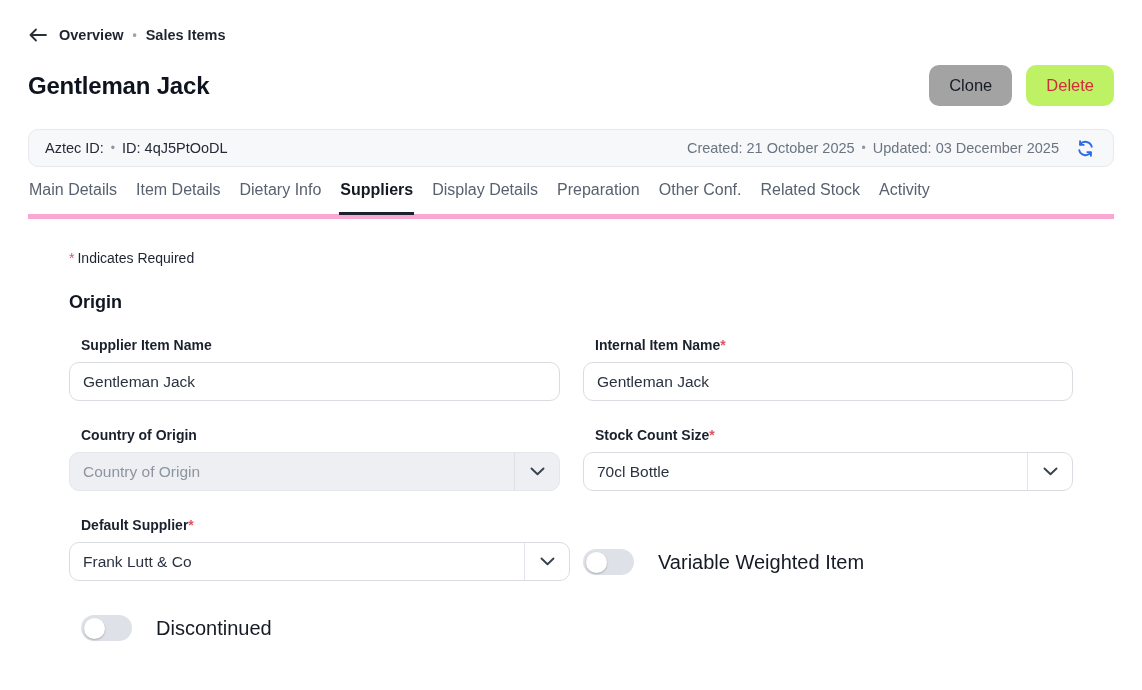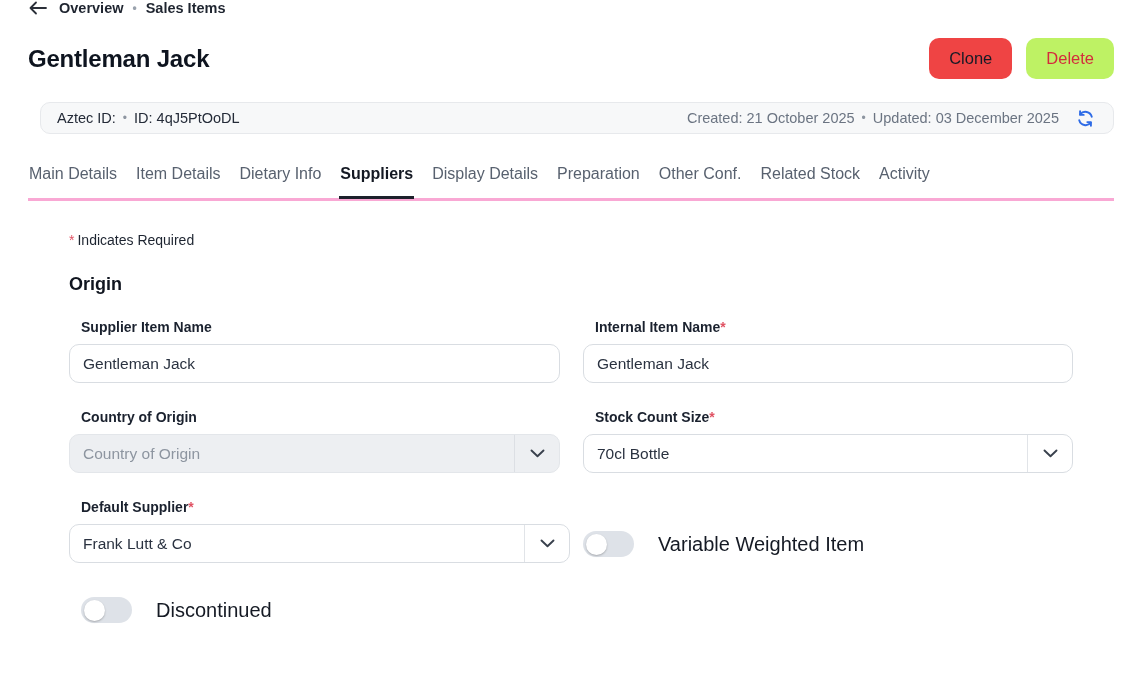--- a/index.html
+++ b/index.html
@@ -5,48 +5,48 @@
   * { margin:0; padding:0; box-sizing:border-box; }
   html,body { background:#ffffff; }
   body {
     width:1142px; height:690px; overflow:hidden;
     font-family:"Liberation Sans", sans-serif;
     color:#1a212e;
   }
   .page { width:1142px; height:690px; padding:0 28px; }
 
   
-  .breadcrumb { display:flex; align-items:center; gap:9px; 
+  .breadcrumb { display:flex; align-items:center; gap:9px; padding-top:27px;
     font-size:14.5px; font-weight:600; color:#1f2530; }
   .breadcrumb .crumb { cursor:pointer; }
   .crumb-sep { color:#9aa2ad; font-size:12px; }
   .back-arrow { display:flex; align-items:center; margin-right:2px; cursor:pointer; }
 
   
   .header-row { display:flex; justify-content:space-between; align-items:center; margin-top:22px; }
   .page-title { font-size:24px; font-weight:700; color:#0e141f; letter-spacing:-0.2px; }
   .header-actions { display:flex; gap:14px; }
   .btn { height:41px; padding:0 20px; border:none; border-radius:10px;
     font-family:"Liberation Sans", sans-serif; font-size:16.5px; cursor:pointer; }
-  .btn-clone { background:#ef4444; color:#161b26; }
+  .btn-clone { background:#a3a3a3; color:#161b26; }
   .btn-delete { background:#bef264; color:#d42b3c; }
 
   
-  .meta-bar { margin-top:23px; height:32px; background:#f7f8f9;
+  .meta-bar { margin-top:23px; height:38px; background:#f7f8f9;
     border:1px solid #e7e9ec; border-radius:10px;
     display:flex; align-items:center; justify-content:space-between; padding:0 16px;
-    font-size:14.5px;margin-left:12px; }
+    font-size:14.5px; }
   .meta-left { color:#242b38; display:flex; align-items:center; gap:7px; }
   .meta-right { color:#6b7482; display:flex; align-items:center; gap:7px; }
   .meta-dot { color:#8d95a0; font-size:12px; }
   .refresh-btn { background:none; border:none; cursor:pointer; margin-left:8px;
     display:flex; align-items:center; padding:2px; }
 
   
-  .tabs { margin-top:31px; display:flex; gap:17px; border-bottom:3px solid #f9a8d4; }
+  .tabs { margin-top:14px; display:flex; gap:17px; border-bottom:5px solid #f9a8d4; }
   .tab { font-size:16px; color:#58616f; padding:0 1px 13px 1px; cursor:pointer;
     border-bottom:3px solid transparent; margin-bottom:-1px; white-space:nowrap; }
   .tab.active { color:#141923; font-weight:600; border-bottom-color:#1c212b; }
 
   
   .content { padding:0 41px; }
   .required-note { margin-top:31px; font-size:14px; color:#1d2430; }
   .req-star { color:#e05263; margin-right:3px; }
   .section-title { margin-top:26px; font-size:18px; font-weight:700; color:#10151f; }
 

